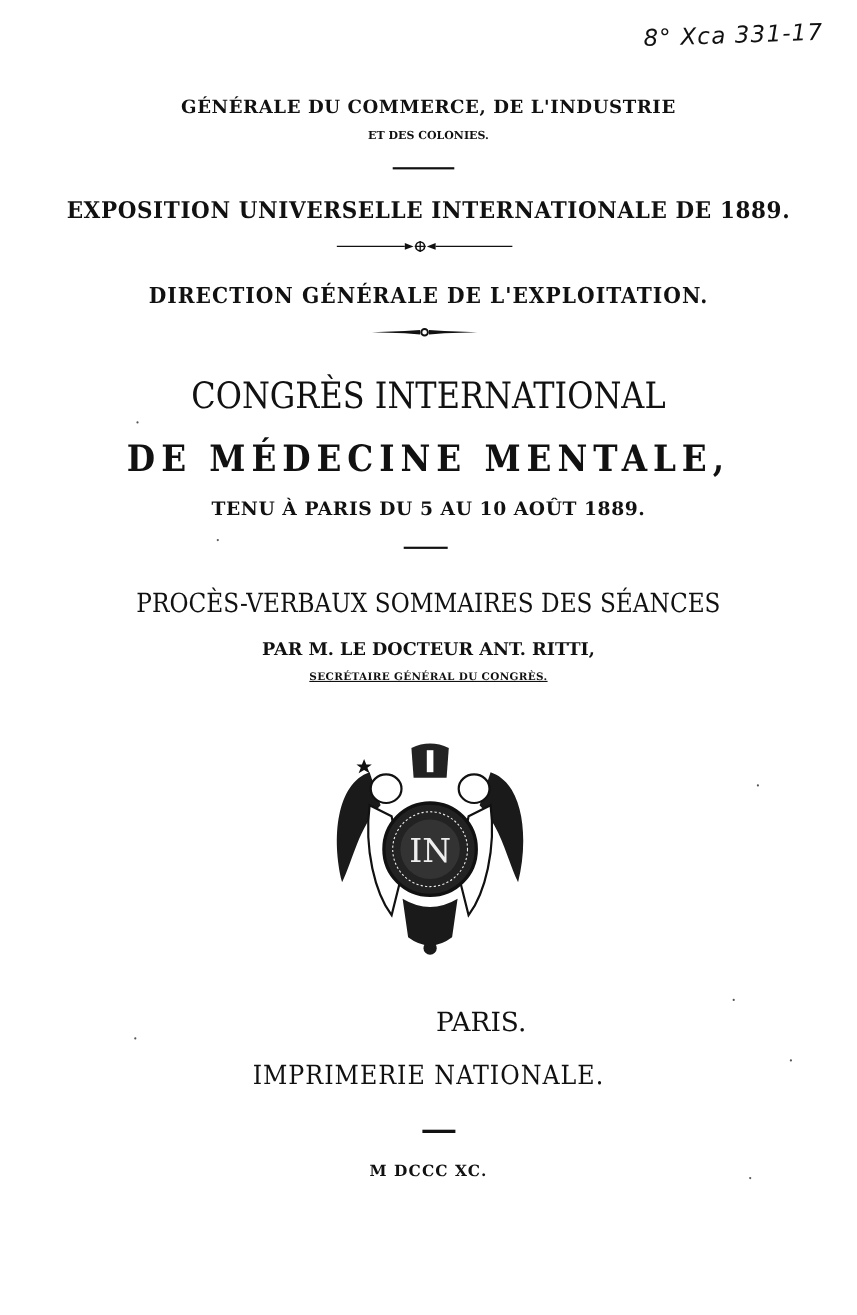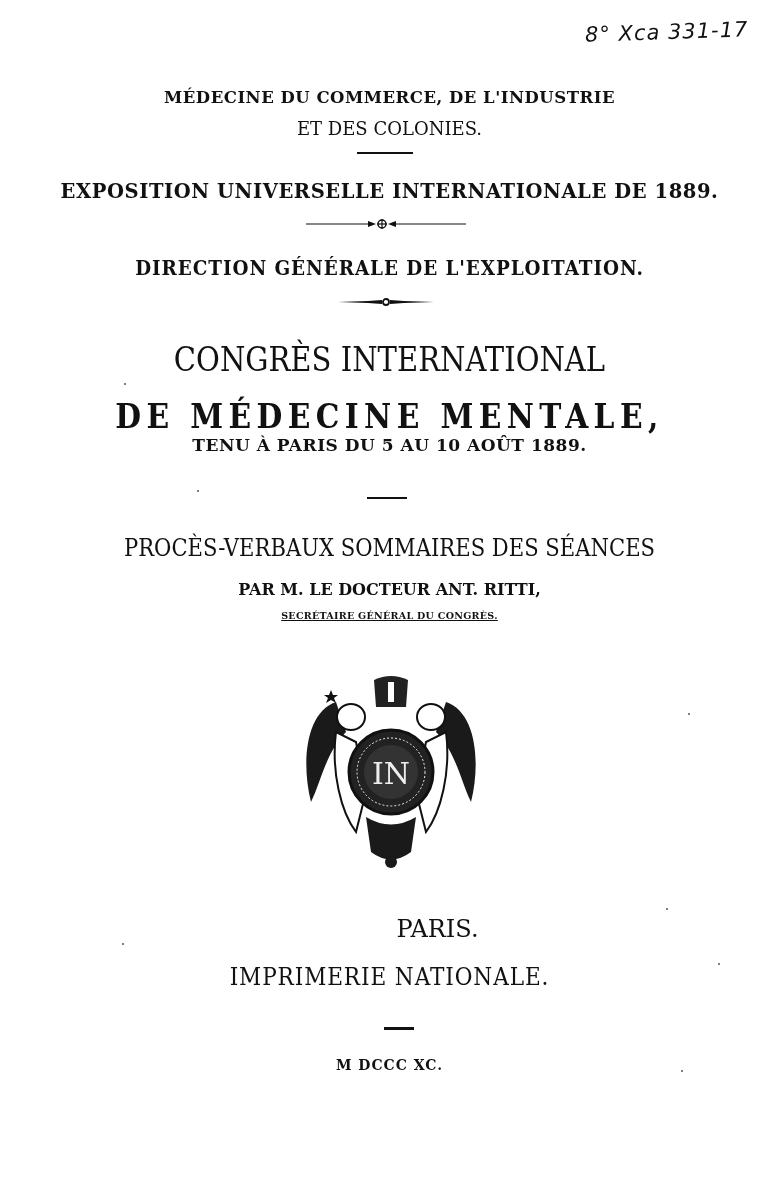--- a/index.html
+++ b/index.html
@@ -2,44 +2,44 @@
 <html><head>
 <meta charset="utf-8">
 <style>
   html, body { margin: 0; padding: 0; background: #ffffff; }
   body { width: 779px; height: 1195px; position: relative; overflow: hidden;
          font-family: "DejaVu Serif", "Liberation Serif", serif; color: #111; }
   .abs { position: absolute; left: 0; width: 779px; text-align: center; white-space: nowrap; }
   .shelf { position: absolute; top: 20px; left: 585px; font-family: "DejaVu Sans", sans-serif;
            font-size: 21px; font-style: italic; color: #111; letter-spacing: 1px; transform: rotate(-2deg); }
   .l1 { top: 88px; font-size: 16.5px; font-weight: bold; letter-spacing: 0.5px; }
-  .l2 { top: 118px; font-size: 18px; font-weight: normal; }
+  .l2 { top: 118px; font-size: 10px; font-weight: bold; }
   .rule { position: absolute; height: 2px; background: #111; }
   .l3 { top: 178px; font-size: 21px; font-weight: bold; letter-spacing: 0.6px; transform: scaleX(0.93); }
   .l4 { top: 256px; font-size: 20px; font-weight: bold; letter-spacing: 1px; transform: scaleX(0.92); }
   .l5 { top: 340px; font-size: 33px; transform: scaleX(0.88); font-weight: normal; }
   .l6 { top: 397px; font-size: 33px; font-weight: bold; letter-spacing: 6px; transform: scaleX(0.9); }
-  .l7 { top: 435px; font-size: 17px; font-weight: bold; letter-spacing: 0.5px; text-align: center; }
+  .l7 { top: 453px; font-size: 17px; font-weight: bold; letter-spacing: 0.5px; text-align: center; }
   .l8 { top: 534px; font-size: 24px; transform: scaleX(0.88); }
   .l9 { top: 580px; font-size: 16px; font-weight: bold; }
   .l10 { top: 610px; font-size: 9.5px; font-weight: bold; letter-spacing: 0.3px; text-decoration: underline; }
   .l11 { top: 915px; font-size: 24px; padding-left: 48px; }
   .l12 { top: 963px; font-size: 24px; letter-spacing: 1px; transform: scaleX(0.9); }
   .l13 { top: 1057px; font-size: 14px; font-weight: bold; letter-spacing: 1px; }
   .emblem { position: absolute; left: 296px; top: 672px; width: 190px; height: 200px; }
   .dot { position: absolute; width: 2px; height: 2px; background: #555; border-radius: 1px; }
 </style>
 </head>
 <body>
 
 <div>
 
   <div class="shelf">8° Xca 331-17</div>
 
-  <div class="abs l1">MÉDECINE DU COMMERCE, DE L'INDUSTRIE</div>
+  <div class="abs l1">GÉNÉRALE DU COMMERCE, DE L'INDUSTRIE</div>
   <div class="abs l2">ET DES COLONIES.</div>
   <div class="rule" style="left:357px; top:152px; width:56px; height:1.5px;"></div>
 
   <div class="abs l3">EXPOSITION UNIVERSELLE INTERNATIONALE DE 1889.</div>
 
   <svg style="position:absolute; left:306px; top:218px;" width="160" height="12">
     <line x1="0" y1="6" x2="62" y2="6" stroke="#111" stroke-width="1.2"></line>
     <path d="M62 3 L70 6 L62 9 Z" fill="#111"></path>
     <circle cx="76" cy="6" r="4" fill="none" stroke="#111" stroke-width="1.5"></circle>
     <line x1="76" y1="1" x2="76" y2="11" stroke="#111" stroke-width="1.2"></line>

